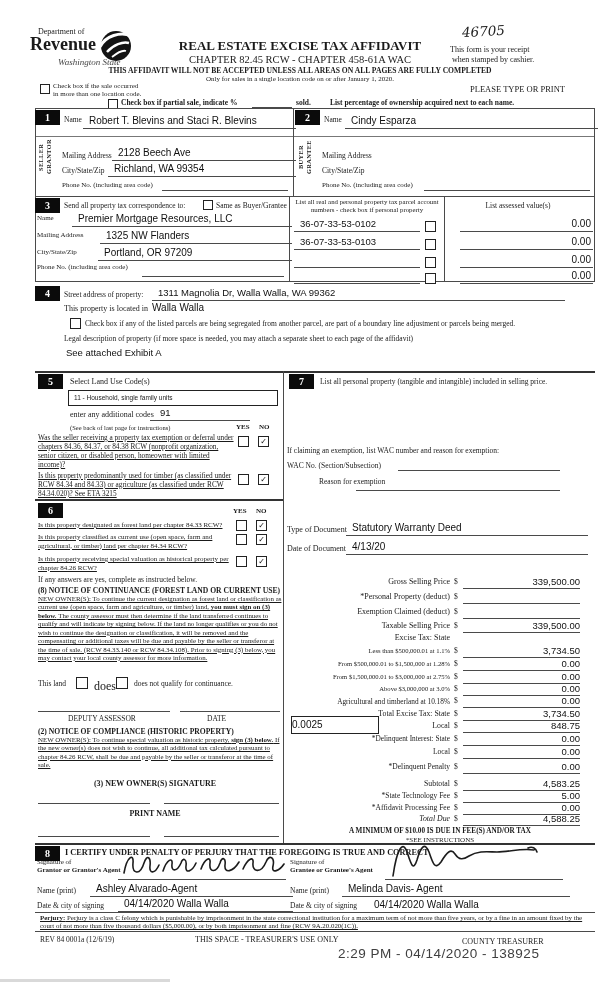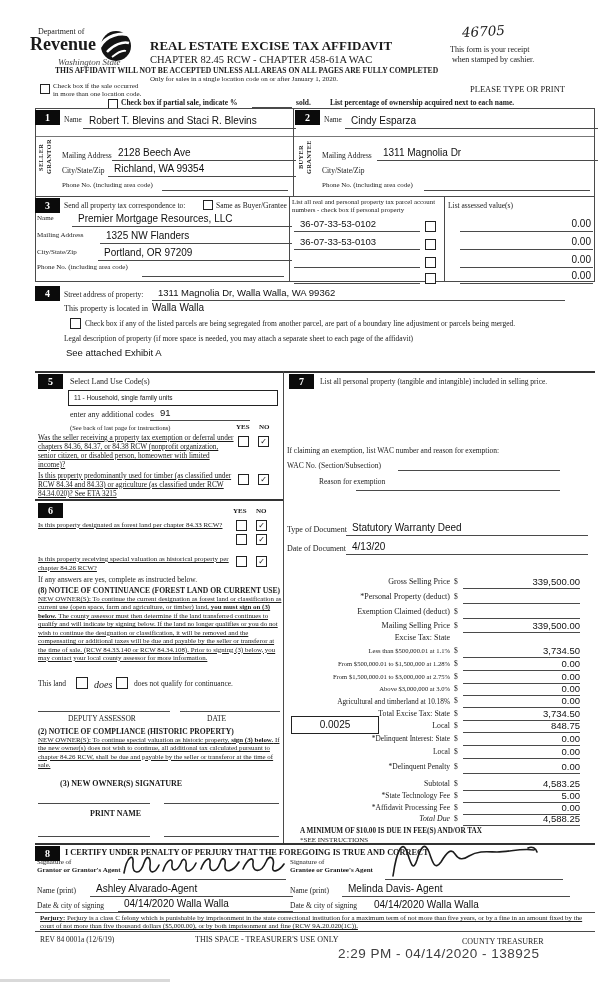--- a/index.html
+++ b/index.html
@@ -1,21 +1,21 @@
 <!DOCTYPE html>
 <html><head>
 <meta charset="utf-8">
 <style>
   html,body{margin:0;padding:0;background:#ffffff;}
   .sheet{position:relative;width:600px;height:988px;background:#fff;overflow:hidden;
          font-family:"Liberation Serif",serif;color:#1a1a1a;font-size:7.5px;}
   .a{position:absolute;}
   .b{font-weight:bold;}
   .i{font-style:italic;}
-  .ctr{}
+  .ctr{text-align:center;}
   .rt{text-align:right;}
   .nb{position:absolute;width:25px;height:15px;background:#0b0b0b;color:#fff;font-weight:bold;
       font-size:10px;text-align:center;line-height:15px;}
   .ln{position:absolute;height:1px;background:#4a4a4a;}
   .vln{position:absolute;width:1px;background:#4a4a4a;}
   .fv{position:absolute;font-family:"Liberation Sans",sans-serif;color:#101010;font-size:10px;
       height:14px;line-height:14px;border-bottom:1px solid #4a4a4a;padding:0 2px 0 6px;white-space:nowrap;overflow:visible;}
   .cb{position:absolute;width:8px;height:8px;border:1px solid #222;background:#fff;}
   .ckd{display:flex;align-items:center;justify-content:center;font-size:8px;line-height:8px;
        font-family:"DejaVu Sans",sans-serif;color:#111;}
@@ -84,21 +84,20 @@
   <div class="fv" style="left:108px;top:162px;width:180px;">Richland, WA 99354</div>
   <div class="a" style="left:62px;top:181px;font-size:7px;">Phone No. (including area code)</div>
   <div class="ln" style="left:162px;top:190px;width:126px;"></div>
 
   <div class="nb" style="left:295px;top:110px;">2</div>
   <div class="vlab" style="left:297px;top:124px;">BUYER</div>
   <div class="vlab" style="left:305px;top:124px;">GRANTEE</div>
   <div class="a" style="left:324px;top:115px;">Name</div>
   <div class="fv" style="left:345px;top:114px;width:245px;">Cindy Esparza</div>
   <div class="a" style="left:322px;top:151px;">Mailing Address</div>
-  <div class="fv" style="left:377px;top:146px;width:213px;">1311 Magnolia Dr</div>
   <div class="a" style="left:322px;top:166px;">City/State/Zip</div>
   <div class="a" style="left:322px;top:181px;font-size:7px;">Phone No. (including area code)</div>
   <div class="ln" style="left:424px;top:190px;width:166px;"></div>
 
   <div class="nb" style="left:35px;top:198px;">3</div>
   <div class="a" style="left:64px;top:201px;">Send all property tax correspondence to:</div>
   <div class="cb" style="left:203px;top:200px;"></div>
   <div class="a" style="left:216px;top:201px;">Same as Buyer/Grantee</div>
   <div class="a" style="left:37px;top:214px;font-size:7px;">Name</div>
   <div class="fv" style="left:72px;top:212px;width:212px;">Premier Mortgage Resources, LLC</div>
@@ -169,38 +168,39 @@
   <div class="nb" style="left:38px;top:503px;">6</div>
   <div class="a b" style="left:233px;top:507px;font-size:7px;">YES</div>
   <div class="a b" style="left:256px;top:507px;font-size:7px;">NO</div>
 
   <div class="a para" style="left:38px;top:521px;width:196px;font-size:7px;">Is this property designated as forest land per chapter 84.33 RCW?</div>
   <div class="cb" style="left:236px;top:520px;width:9px;height:9px;"></div>
   <div class="cb ckd" style="left:256px;top:520px;width:9px;height:9px;">
       <span>✓</span>
     </div>
 
+  <div class="a para" style="left:38px;top:533px;width:196px;font-size:7px;">Is this property classified as current use (open space, farm and agricultural, or timber) land per chapter 84.34 RCW?</div>
   <div class="cb" style="left:236px;top:534px;width:9px;height:9px;"></div>
   <div class="cb ckd" style="left:256px;top:534px;width:9px;height:9px;">
       <span>✓</span>
     </div>
 
   <div class="a para" style="left:38px;top:555px;width:196px;font-size:7px;">Is this property receiving special valuation as historical property per chapter 84.26 RCW?</div>
   <div class="cb" style="left:236px;top:556px;width:9px;height:9px;"></div>
   <div class="cb ckd" style="left:256px;top:556px;width:9px;height:9px;">
       <span>✓</span>
     </div>
 
   <div class="a" style="left:38px;top:575px;font-size:7.5px;">If any answers are yes, complete as instructed below.</div>
   <div class="a b" style="left:38px;top:586px;font-size:7.6px;">(8) NOTICE OF CONTINUANCE (FOREST LAND OR CURRENT USE)</div>
   <div class="a para" style="left:38px;top:595px;width:245px;font-size:6.9px;"><span>NEW OWNER(S): To continue the current designation as forest land or classification as current use (open space, farm and agriculture, or timber) land, </span><span class="b">you must sign on (3) below.</span><span> The county assessor must then determine if the land transferred continues to qualify and will indicate by signing below. If the land no longer qualifies or you do not wish to continue the designation or classification, it will be removed and the compensating or additional taxes will be due and payable by the seller or transferor at the time of sale. (RCW 84.33.140 or RCW 84.34.108). Prior to signing (3) below, you may contact your local county assessor for more information.</span></div>
 
   <div class="a" style="left:38px;top:679px;font-size:7.5px;">This land</div>
   <div class="cb" style="left:76px;top:677px;width:10px;height:10px;"></div>
-  <div class="a" style="left:94px;top:679px;font-size:10px;font-style:italic;">does</div>
+  <div class="a" style="left:94px;top:679px;font-size:12px;">does</div>
   <div class="cb" style="left:116px;top:677px;width:10px;height:10px;"></div>
   <div class="a" style="left:134px;top:679px;font-size:7.5px;">does not qualify for continuance.</div>
 
   <div class="ln" style="left:38px;top:711px;width:132px;"></div>
   <div class="ln" style="left:180px;top:711px;width:100px;"></div>
   <div class="a" style="left:68px;top:714px;font-size:7.5px;">DEPUTY ASSESSOR</div>
   <div class="a" style="left:207px;top:714px;font-size:7.5px;">DATE</div>
 
   <div class="a b" style="left:38px;top:727px;font-size:7.6px;">(2) NOTICE OF COMPLIANCE (HISTORIC PROPERTY)</div>
   <div class="a para" style="left:38px;top:736px;width:245px;font-size:6.9px;"><span>NEW OWNER(S): To continue special valuation as historic property, </span><span class="b">sign (3) below.</span><span> If the new owner(s) does not wish to continue, all additional tax calculated pursuant to chapter 84.26 RCW, shall be due and payable by the seller or transferor at the time of sale.</span></div>
@@ -231,21 +231,21 @@
   <div class="mval" style="top:576px;">339,500.00</div>
 
   <div class="mlab" style="top:592px;font-size:8px;">*Personal Property (deduct)</div>
   <div class="dol" style="top:592px;">$</div>
   <div class="mval" style="top:591px;"></div>
 
   <div class="mlab" style="top:607px;font-size:8px;">Exemption Claimed (deduct)</div>
   <div class="dol" style="top:607px;">$</div>
   <div class="mval" style="top:606px;"></div>
 
-  <div class="mlab" style="top:621px;font-size:8px;">Mailing Selling Price</div>
+  <div class="mlab" style="top:621px;font-size:8px;">Taxable Selling Price</div>
   <div class="dol" style="top:621px;">$</div>
   <div class="mval" style="top:620px;">339,500.00</div>
 
   <div class="mlab" style="top:633px;font-size:8px;">Excise Tax:  State</div>
 
   <div class="mlab" style="top:647px;font-size:6.6px;">Less than $500,000.01 at 1.1%</div>
   <div class="dol" style="top:646px;">$</div>
   <div class="mval" style="top:645px;">3,734.50</div>
 
   <div class="mlab" style="top:660px;font-size:6.6px;">From $500,000.01 to $1,500,000 at 1.28%</div>
@@ -261,21 +261,21 @@
   <div class="mval" style="top:683px;">0.00</div>
 
   <div class="mlab" style="top:697px;font-size:7.3px;">Agricultural and timberland at 10.18%</div>
   <div class="dol" style="top:696px;">$</div>
   <div class="mval" style="top:695px;">0.00</div>
 
   <div class="mlab" style="top:709px;font-size:7.8px;">Total Excise Tax:  State</div>
   <div class="dol" style="top:709px;">$</div>
   <div class="mval" style="top:708px;">3,734.50</div>
 
-  <div class="a" style="left:291px;top:716px;width:86px;height:16px;border:1.5px solid #222;text-align:center;line-height:16px;font-family:'Liberation Sans',sans-serif;font-size:10px;color:#101010;">0.0025</div>
+  <div class="a" style="left:291px;top:716px;width:86px;height:16px;border:1.5px solid #222;text-align:left;line-height:16px;font-family:'Liberation Sans',sans-serif;font-size:10px;color:#101010;">0.0025</div>
   <div class="mlab" style="top:721px;font-size:7.8px;">Local</div>
   <div class="dol" style="top:721px;">$</div>
   <div class="mval" style="top:720px;">848.75</div>
 
   <div class="mlab" style="top:734px;font-size:7.3px;">*Delinquent Interest:  State</div>
   <div class="dol" style="top:734px;">$</div>
   <div class="mval" style="top:733px;">0.00</div>
 
   <div class="mlab" style="top:747px;font-size:7.5px;">Local</div>
   <div class="dol" style="top:747px;">$</div>

